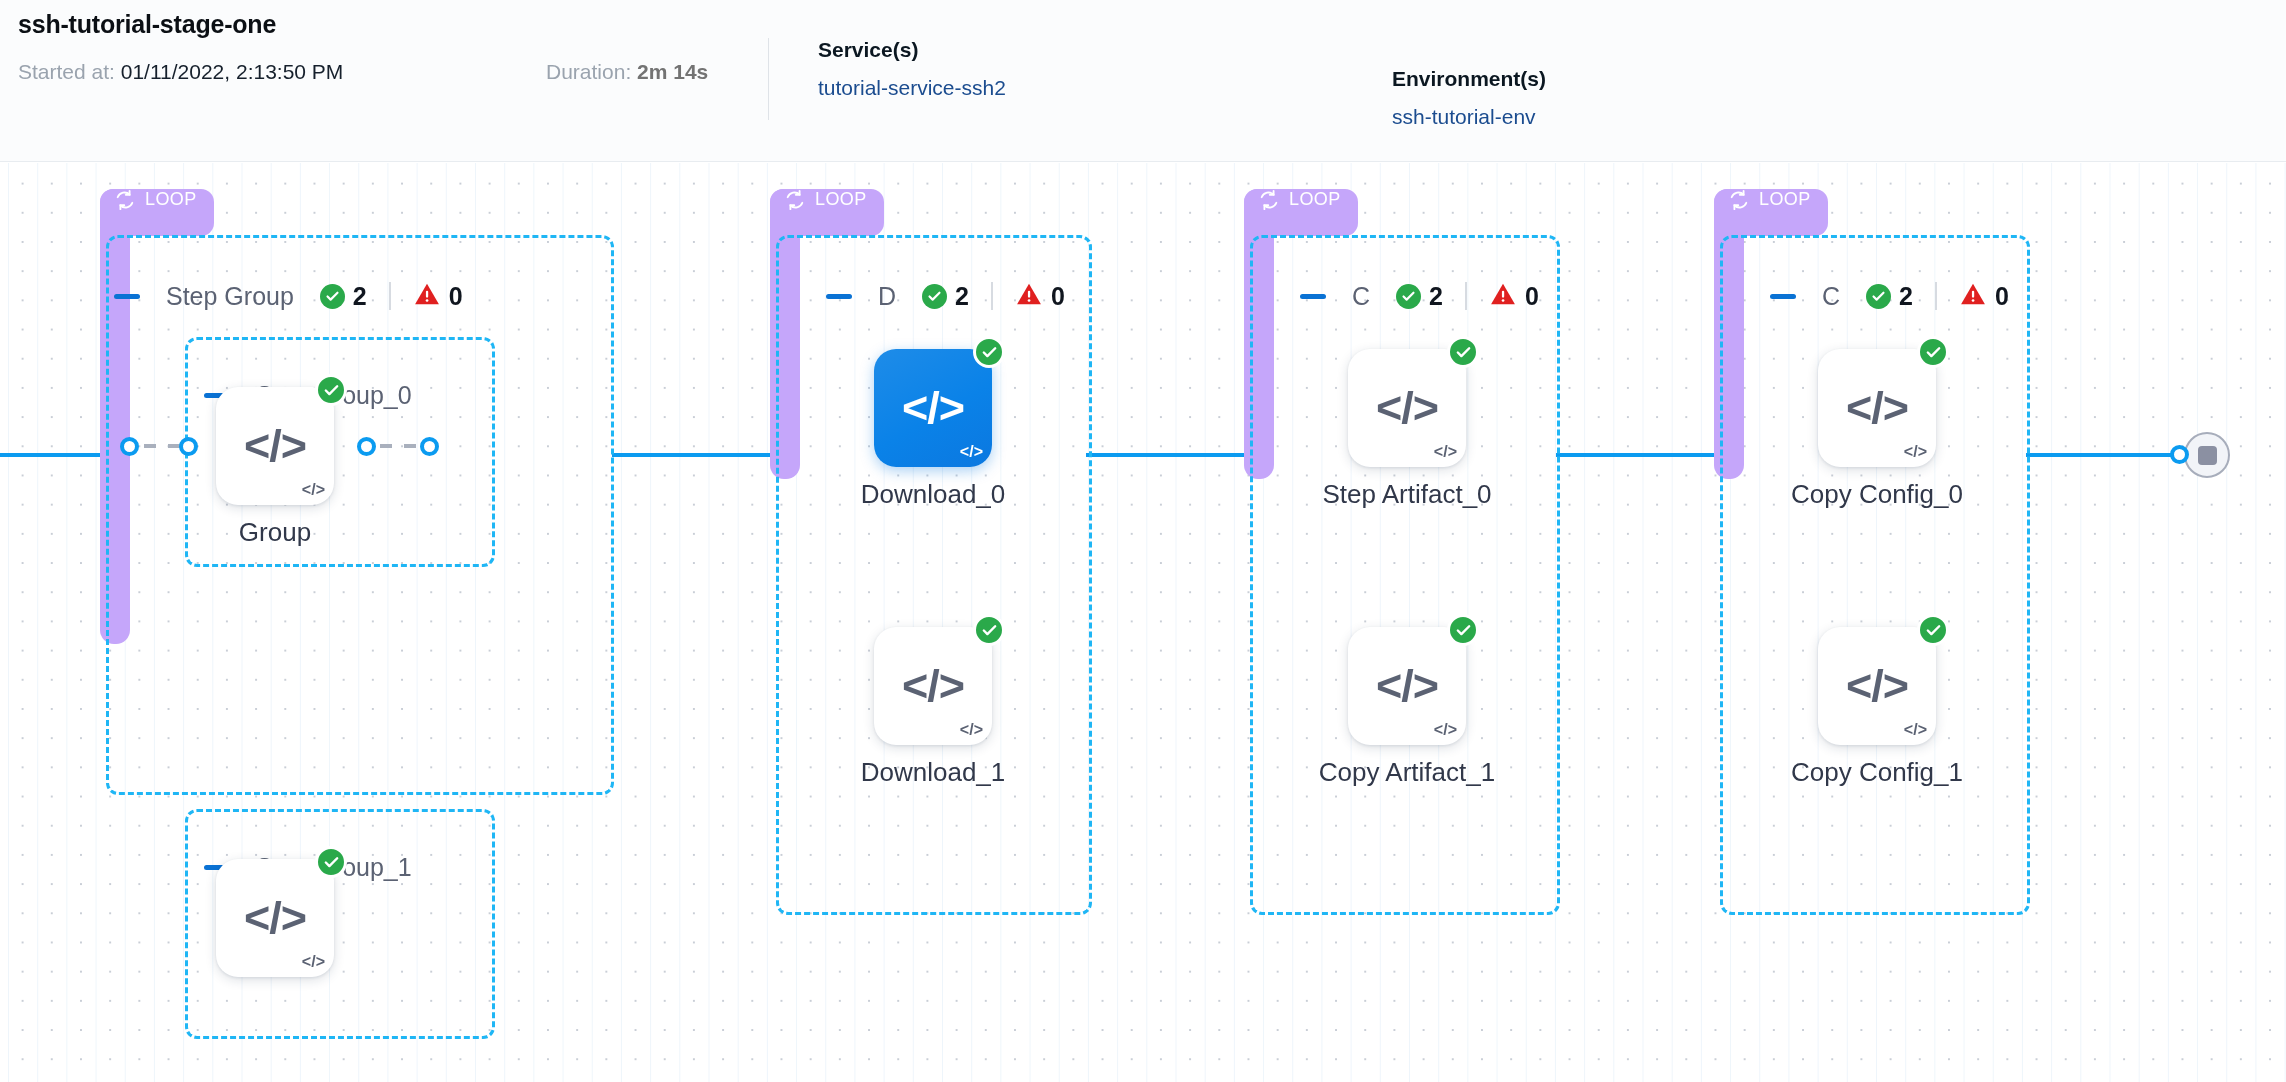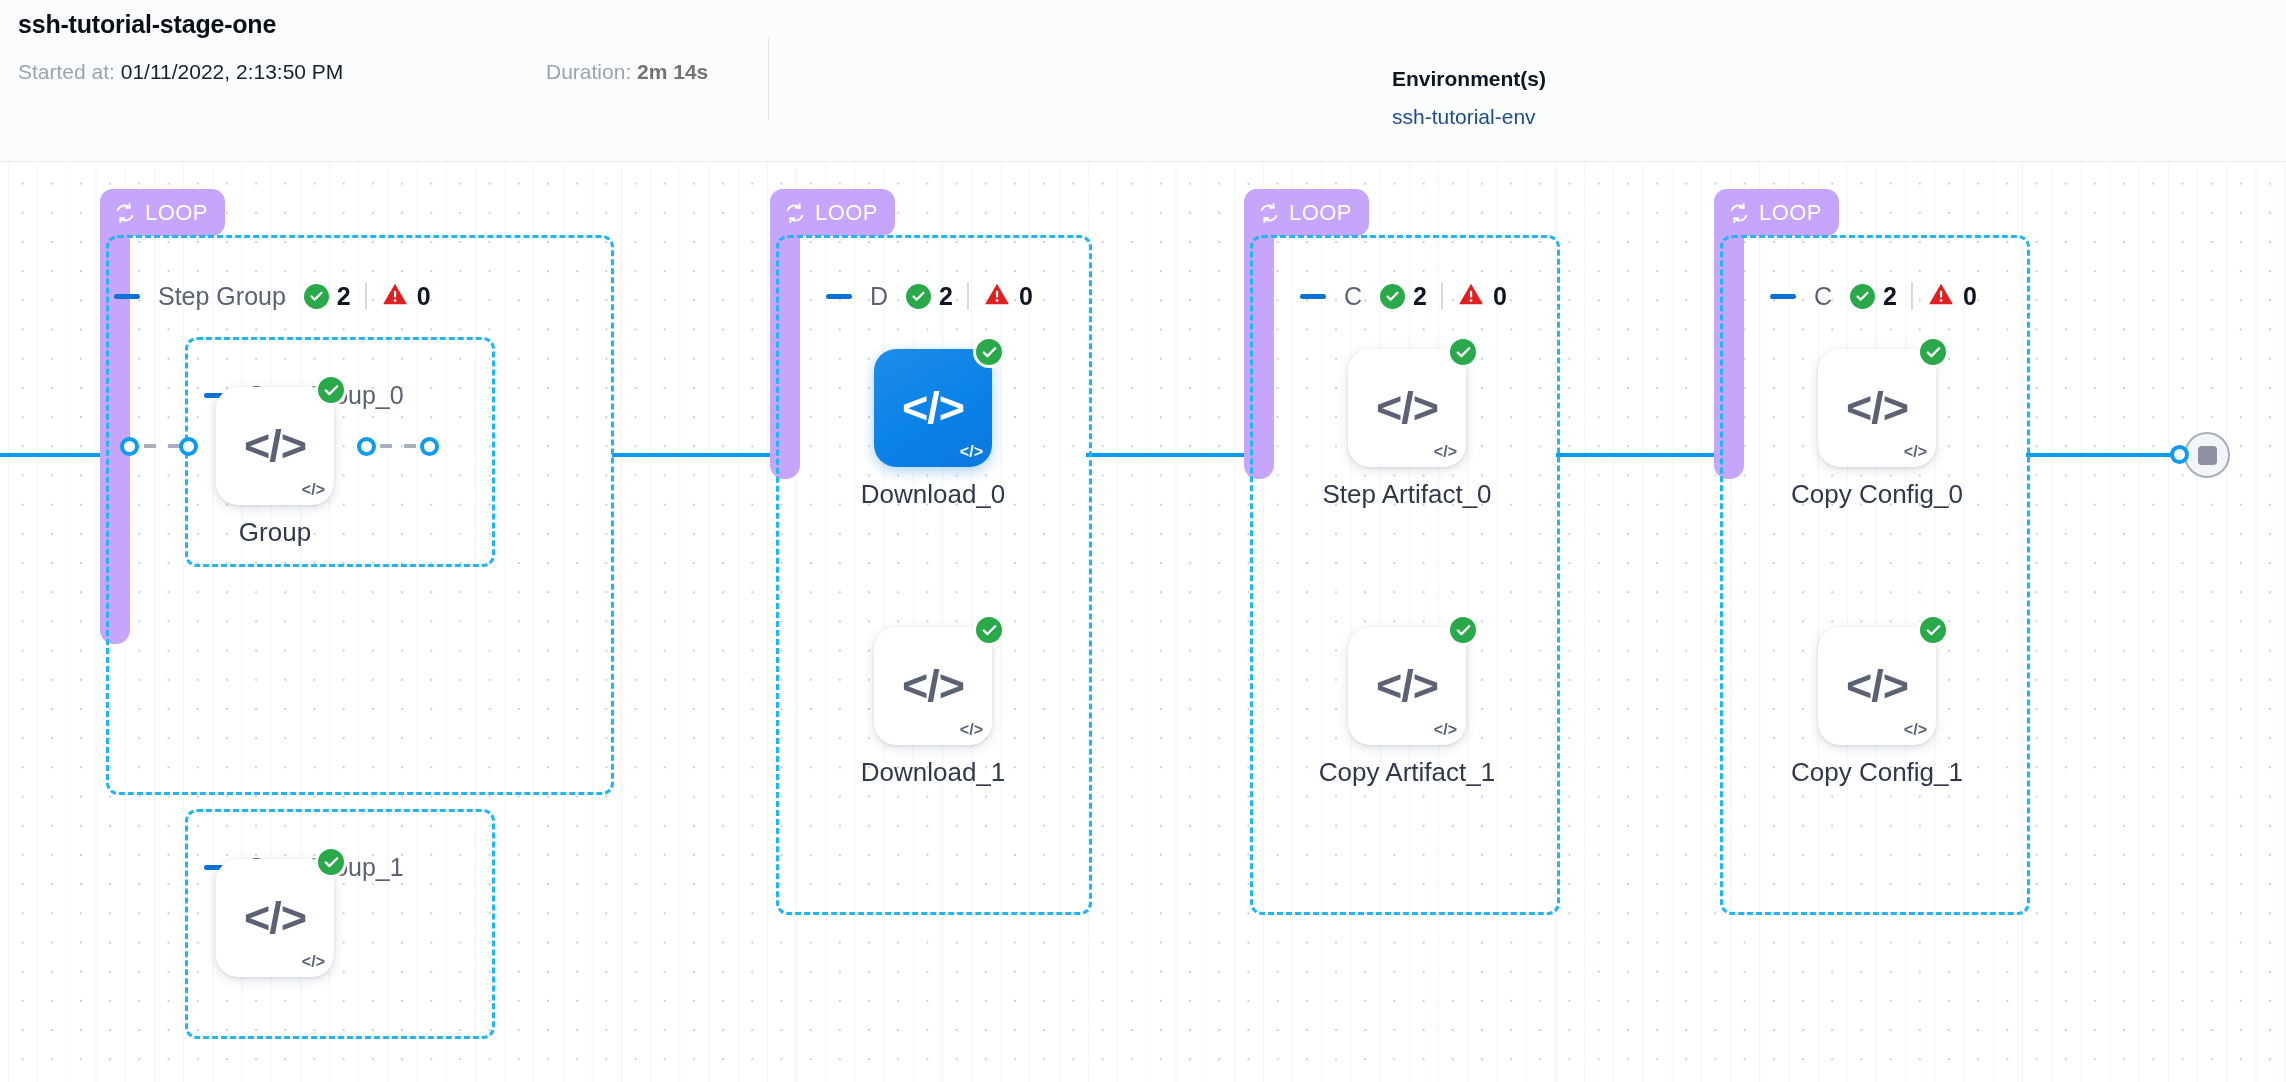--- a/index.html
+++ b/index.html
@@ -64,34 +64,34 @@
   .loop-group { position: absolute; }
   .loop-bar {
     position: absolute; left: 0; top: 0;
     width: 30px; border-radius: 14px;
     background: #c5a6fa;
   }
   .loop-badge {
     position: absolute; left: 0; top: 0;
     height: 47px; border-radius: 13px;
     background: #c5a6fa;
-    display: flex; align-items: center; gap: 9px;
+    display: flex; gap: 9px;
     padding: 0 17px 0 14px;
-    color: #ffffff; font-size: 22px; letter-spacing: 0.4px;
+    color: #ffffff; font-size: 18px; letter-spacing: 0.4px;
   }
   .loop-badge svg { display: block; }
 
   .group-box {
     position: absolute;
     border: 3px dashed #1fb6f5;
     border-radius: 12px;
     background: transparent;
   }
   .group-head {
-    position: absolute; display: flex; align-items: center; gap: 0px;
+    position: absolute; display: flex; align-items: center; gap: 8px;
     white-space: nowrap;
   }
   .collapse-dash {
     width: 26px; height: 5px; border-radius: 3px;
     background: #0a72d4; margin-right: 18px; cursor: pointer;
   }
   .group-title {
     font-size: 25px; color: #5b6273; margin-right: 18px;
     max-width: 190px; overflow: hidden; text-overflow: ellipsis;
   }
@@ -172,20 +172,24 @@
       <span class="val">01/11/2022, 2:13:50 PM</span>
     </div>
     <div class="meta-duration">
       <span class="lbl">Duration:</span>
       <span class="val">2m 14s</span>
     </div>
   </div>
 
   <div class="hdr-divider"></div>
 
+  <div class="hdr-col" id="col-services">
+    <div class="ttl">Service(s)</div>
+    <a class="lnk">tutorial-service-ssh2</a>
+  </div>
 
   <div class="hdr-col" id="col-envs">
     <div class="ttl">Environment(s)</div>
     <a class="lnk">ssh-tutorial-env</a>
   </div>
 </div>
 
 <div class="canvas">
 
   <div class="main-line" style="left:0px; width:106px;"></div>

